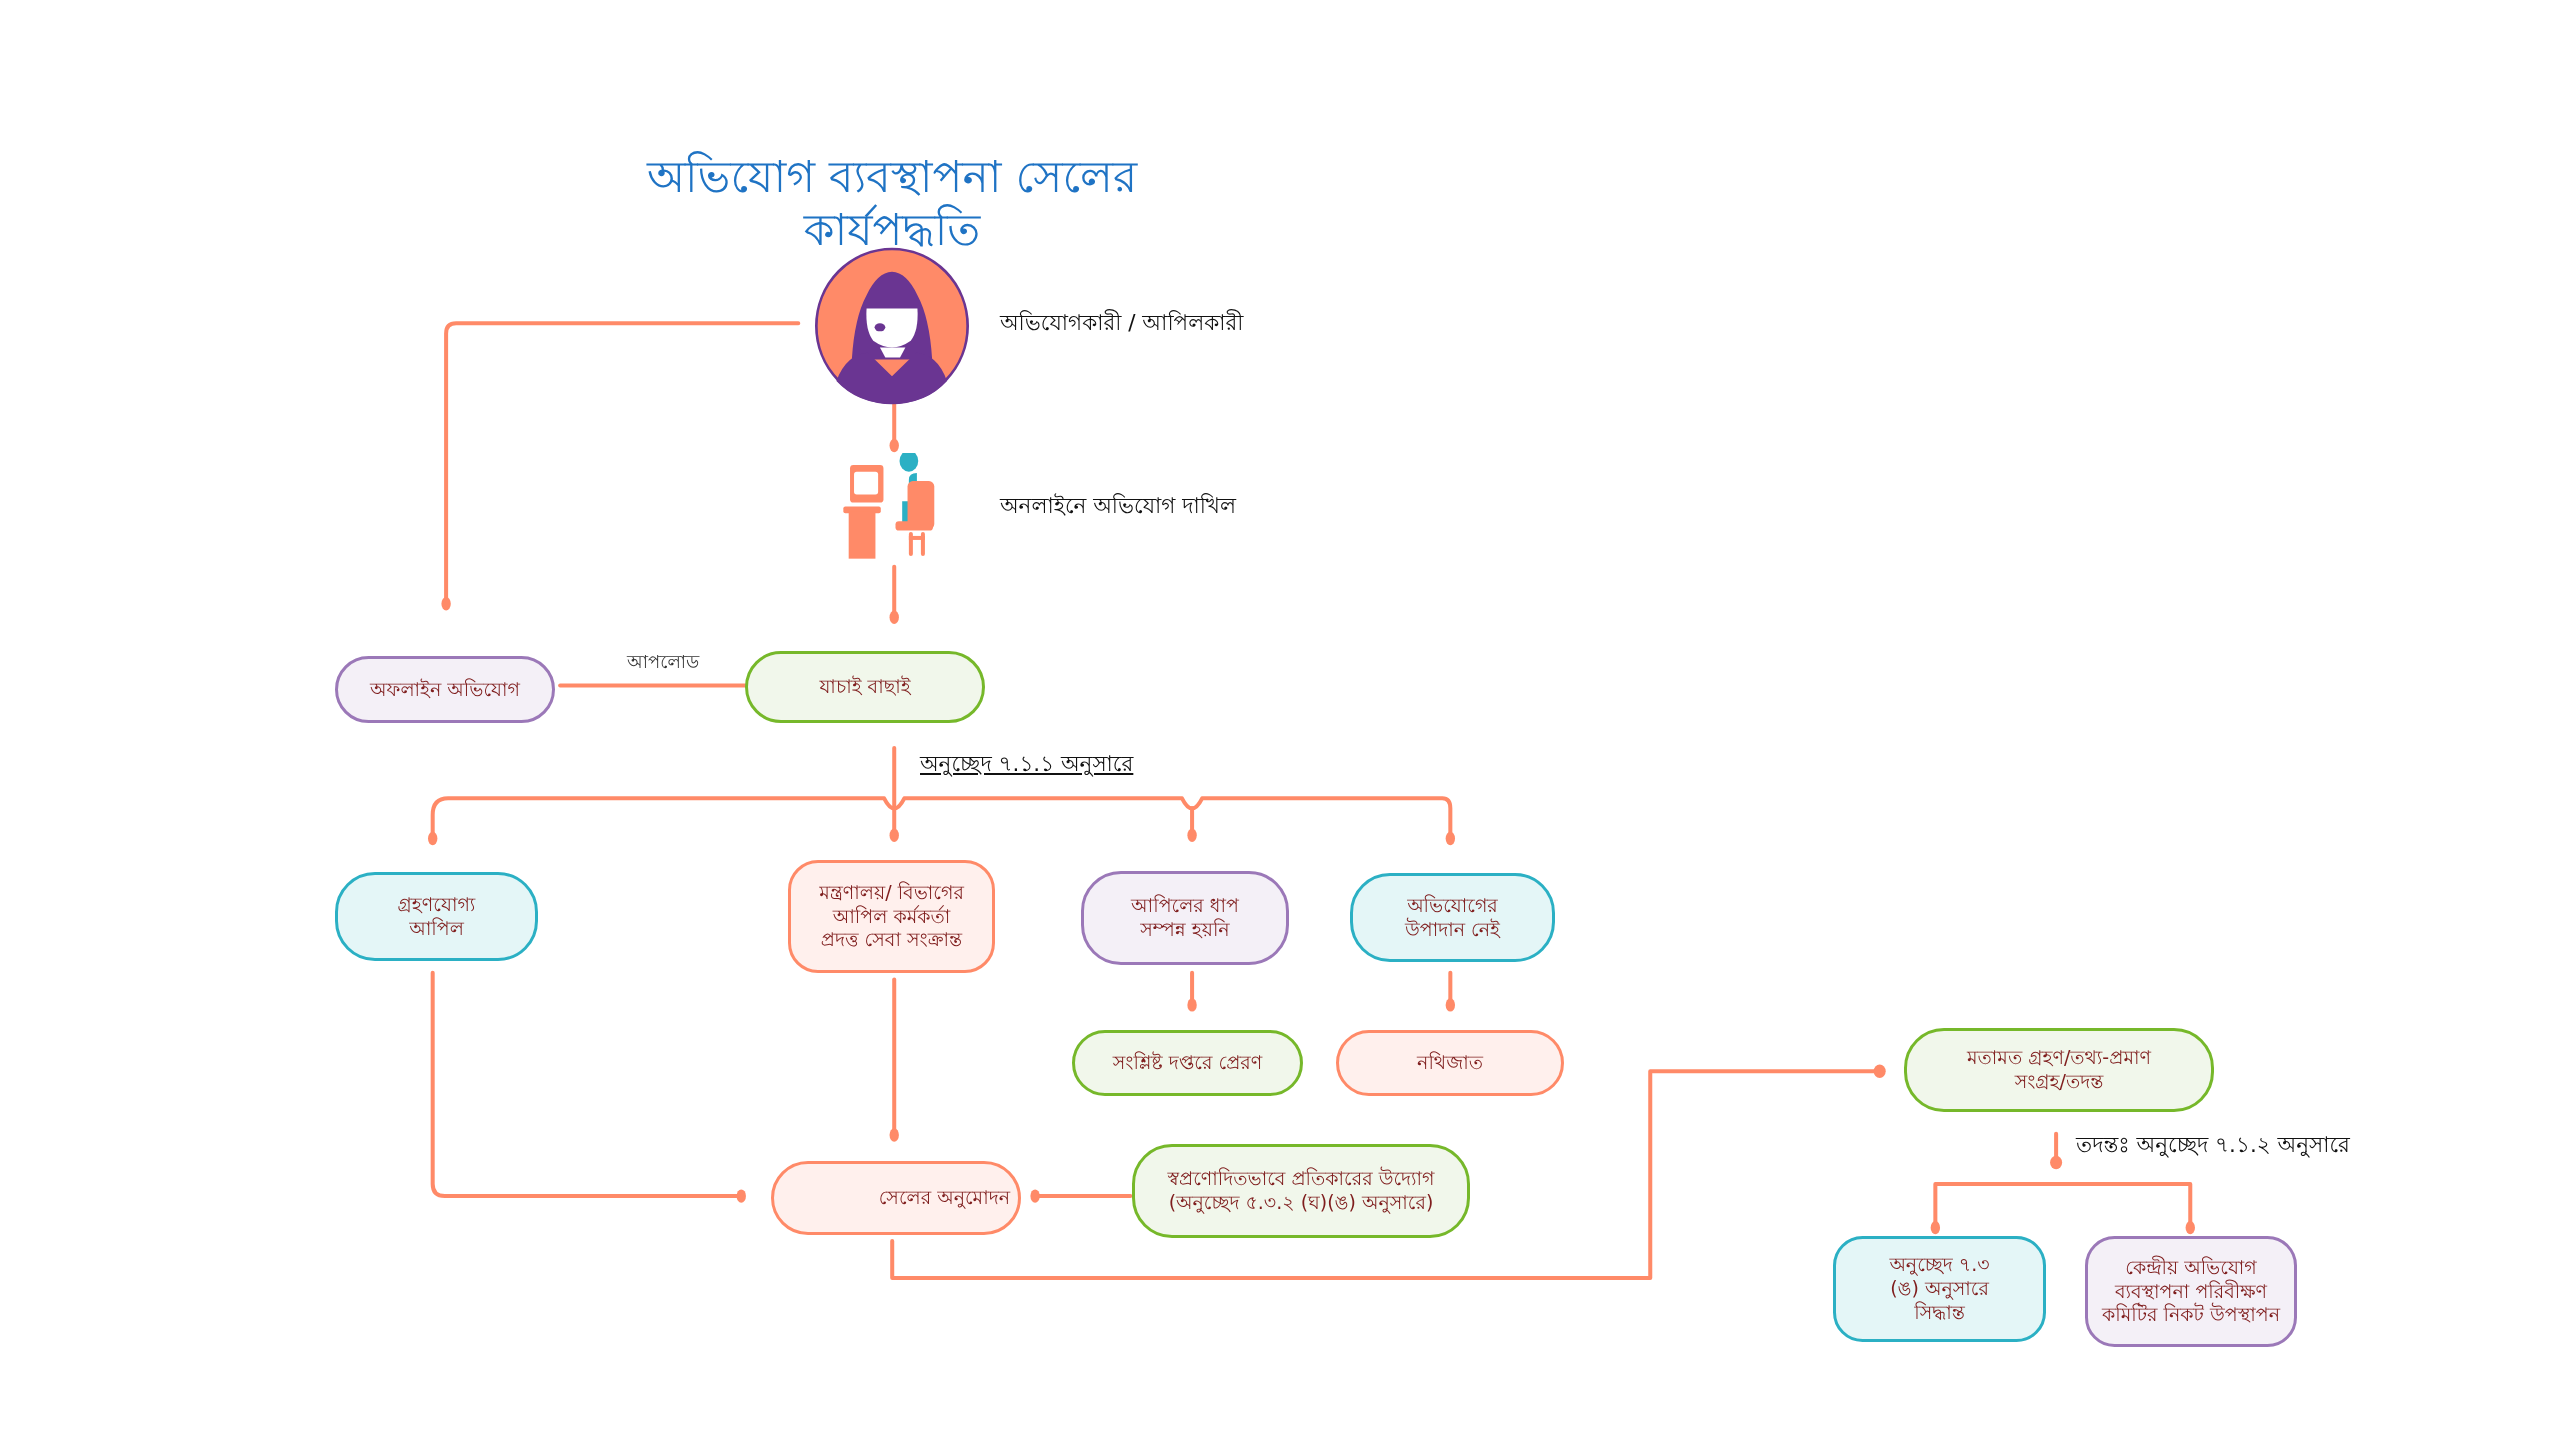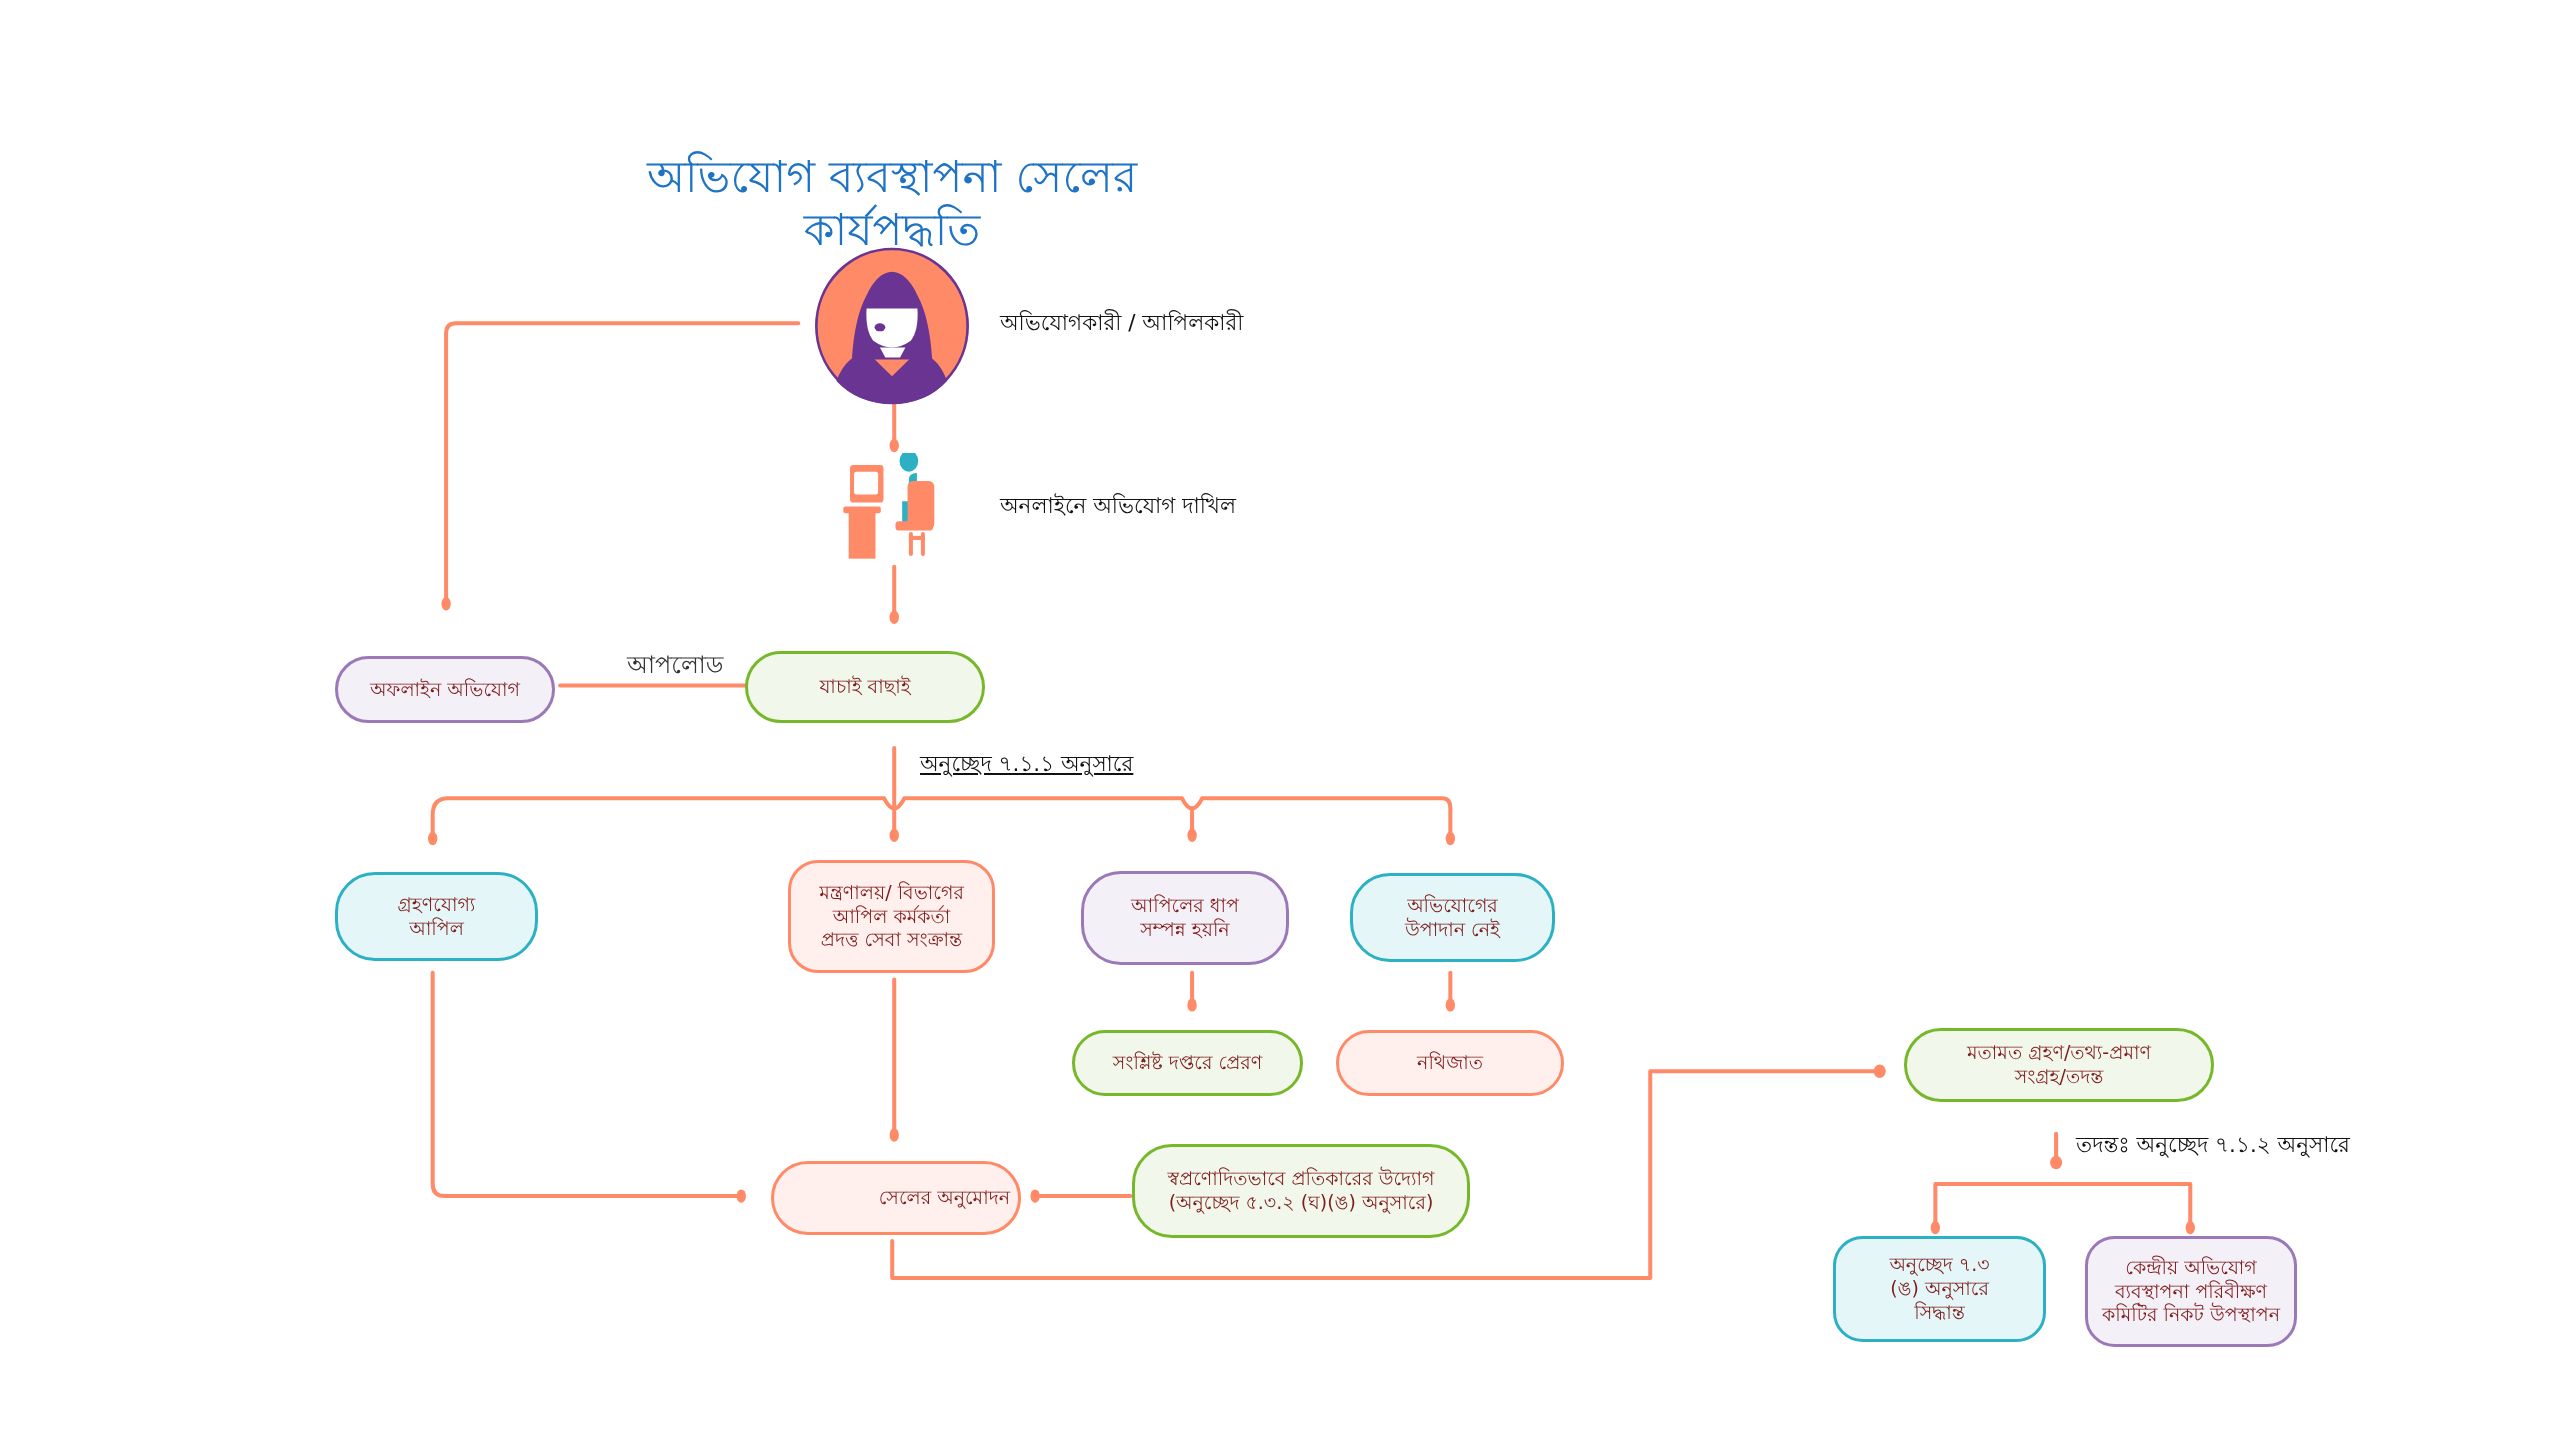--- a/index.html
+++ b/index.html
@@ -99,21 +99,21 @@
     <path d="M72 72 H90 V110 H100 V40 Q100 30 112 30 V72 Z" fill="#2bb0c4"></path>
     <rect x="98" y="42" width="40" height="72" rx="8" fill="#ff8a68"></rect>
     <rect x="80" y="102" width="56" height="14" rx="5" fill="#ff8a68"></rect>
     <rect x="100" y="118" width="6" height="36" rx="3" fill="#ff8a68"></rect>
     <rect x="118" y="118" width="6" height="36" rx="3" fill="#ff8a68"></rect>
     <rect x="100" y="124" width="24" height="6" fill="#ff8a68"></rect>
   </svg>
 </div>
 <div class="lbl" style="left:1000px; top:493px;">অনলাইনে অভিযোগ দাখিল</div>
 
-<div class="lbl" style="left:627px; top:651px; font-size:24px; color:#333;">আপলোড</div>
+<div class="lbl" style="left:627px; top:651px; font-size:18px; color:#333;">আপলোড</div>
 <div class="lbl" style="left:920px; top:751px;text-decoration:underline;">অনুচ্ছেদ ৭.১.১ অনুসারে</div>
 <div class="lbl" style="left:2076px; top:1132px;">তদন্তঃ অনুচ্ছেদ ৭.১.২ অনুসারে</div>
 
 <div class="node pill purple" style="left:335px; top:656px; width:220px; height:67px;">
     <span>অফলাইন অভিযোগ</span>
   </div>
 <div class="node pill green" style="left:745px; top:651px; width:240px; height:72px;">
     <span>যাচাই বাছাই</span>
   </div>
 
@@ -143,21 +143,21 @@
   </div>
 
 <div class="node pill orange" style="left:771px; top:1161px; width:250px; height:74px;justify-content:flex-end;">
     <span>সেলের অনুমোদন</span>
   </div>
 <div class="node pill green" style="left:1132px; top:1144px; width:338px; height:94px;">
     <span>স্বপ্রণোদিতভাবে  প্রতিকারের উদ্যোগ
 (অনুচ্ছেদ ৫.৩.২ (ঘ)(ঙ)  অনুসারে)</span>
   </div>
 
-<div class="node pill green" style="left:1904px; top:1028px; width:310px; height:74px;">
+<div class="node pill green" style="left:1904px; top:1028px; width:310px; height:84px;">
     <span>মতামত গ্রহণ/তথ্য-প্রমাণ
 সংগ্রহ/তদন্ত</span>
   </div>
 <div class="node rounded teal" style="left:1833px; top:1236px; width:213px; height:106px;">
     <span>অনুচ্ছেদ ৭.৩
 (ঙ) অনুসারে
 সিদ্ধান্ত</span>
   </div>
 <div class="node rounded purple" style="left:2085px; top:1236px; width:212px; height:111px;">
     <span>কেন্দ্রীয় অভিযোগ

